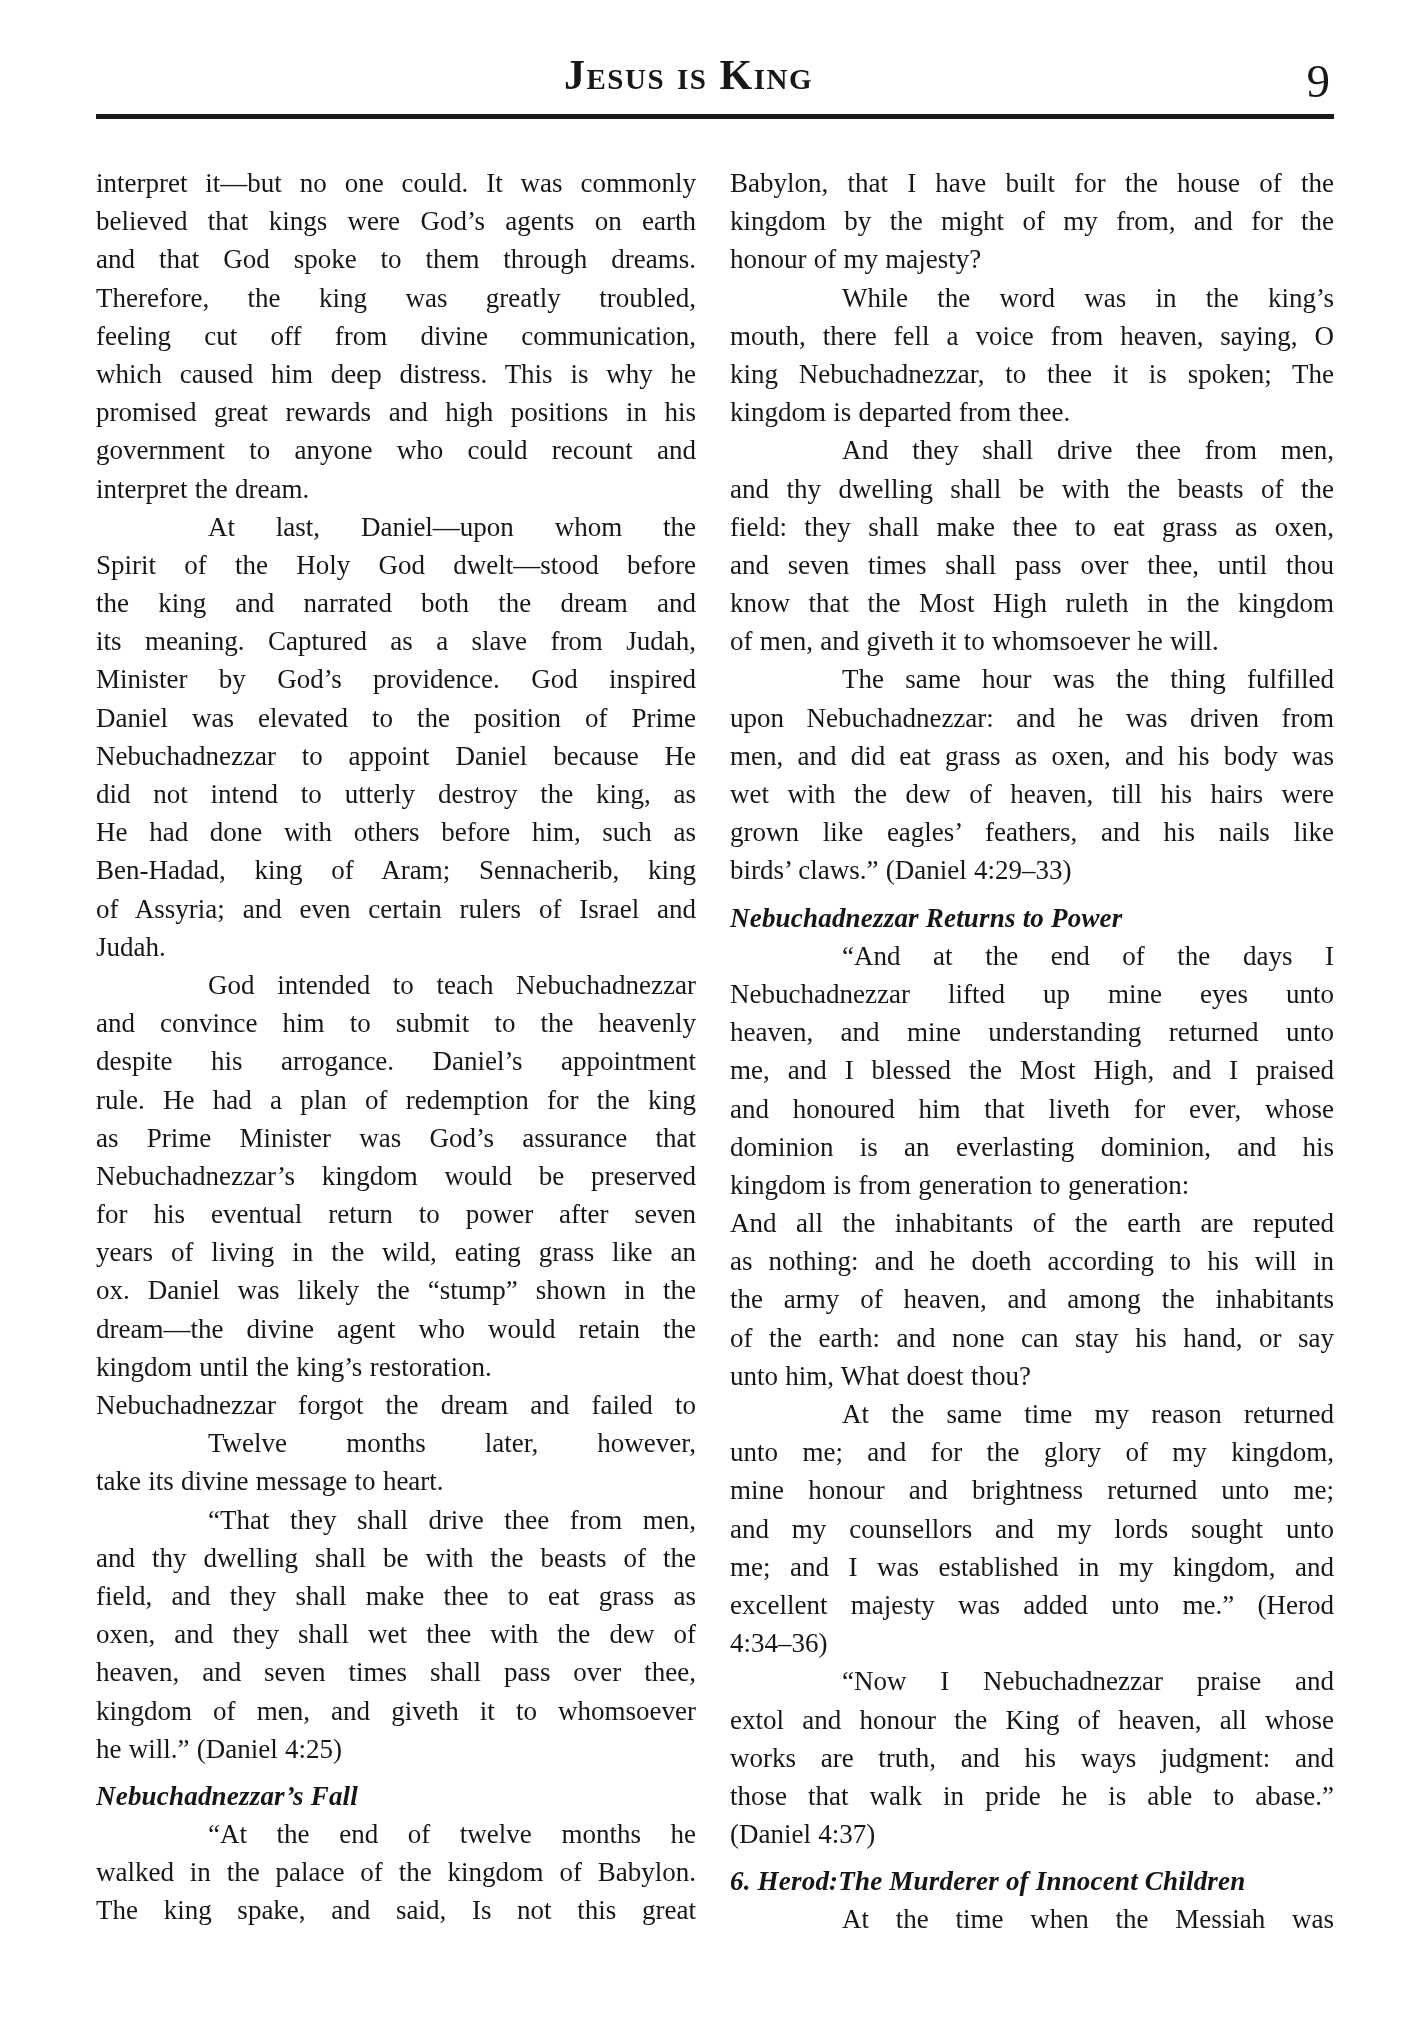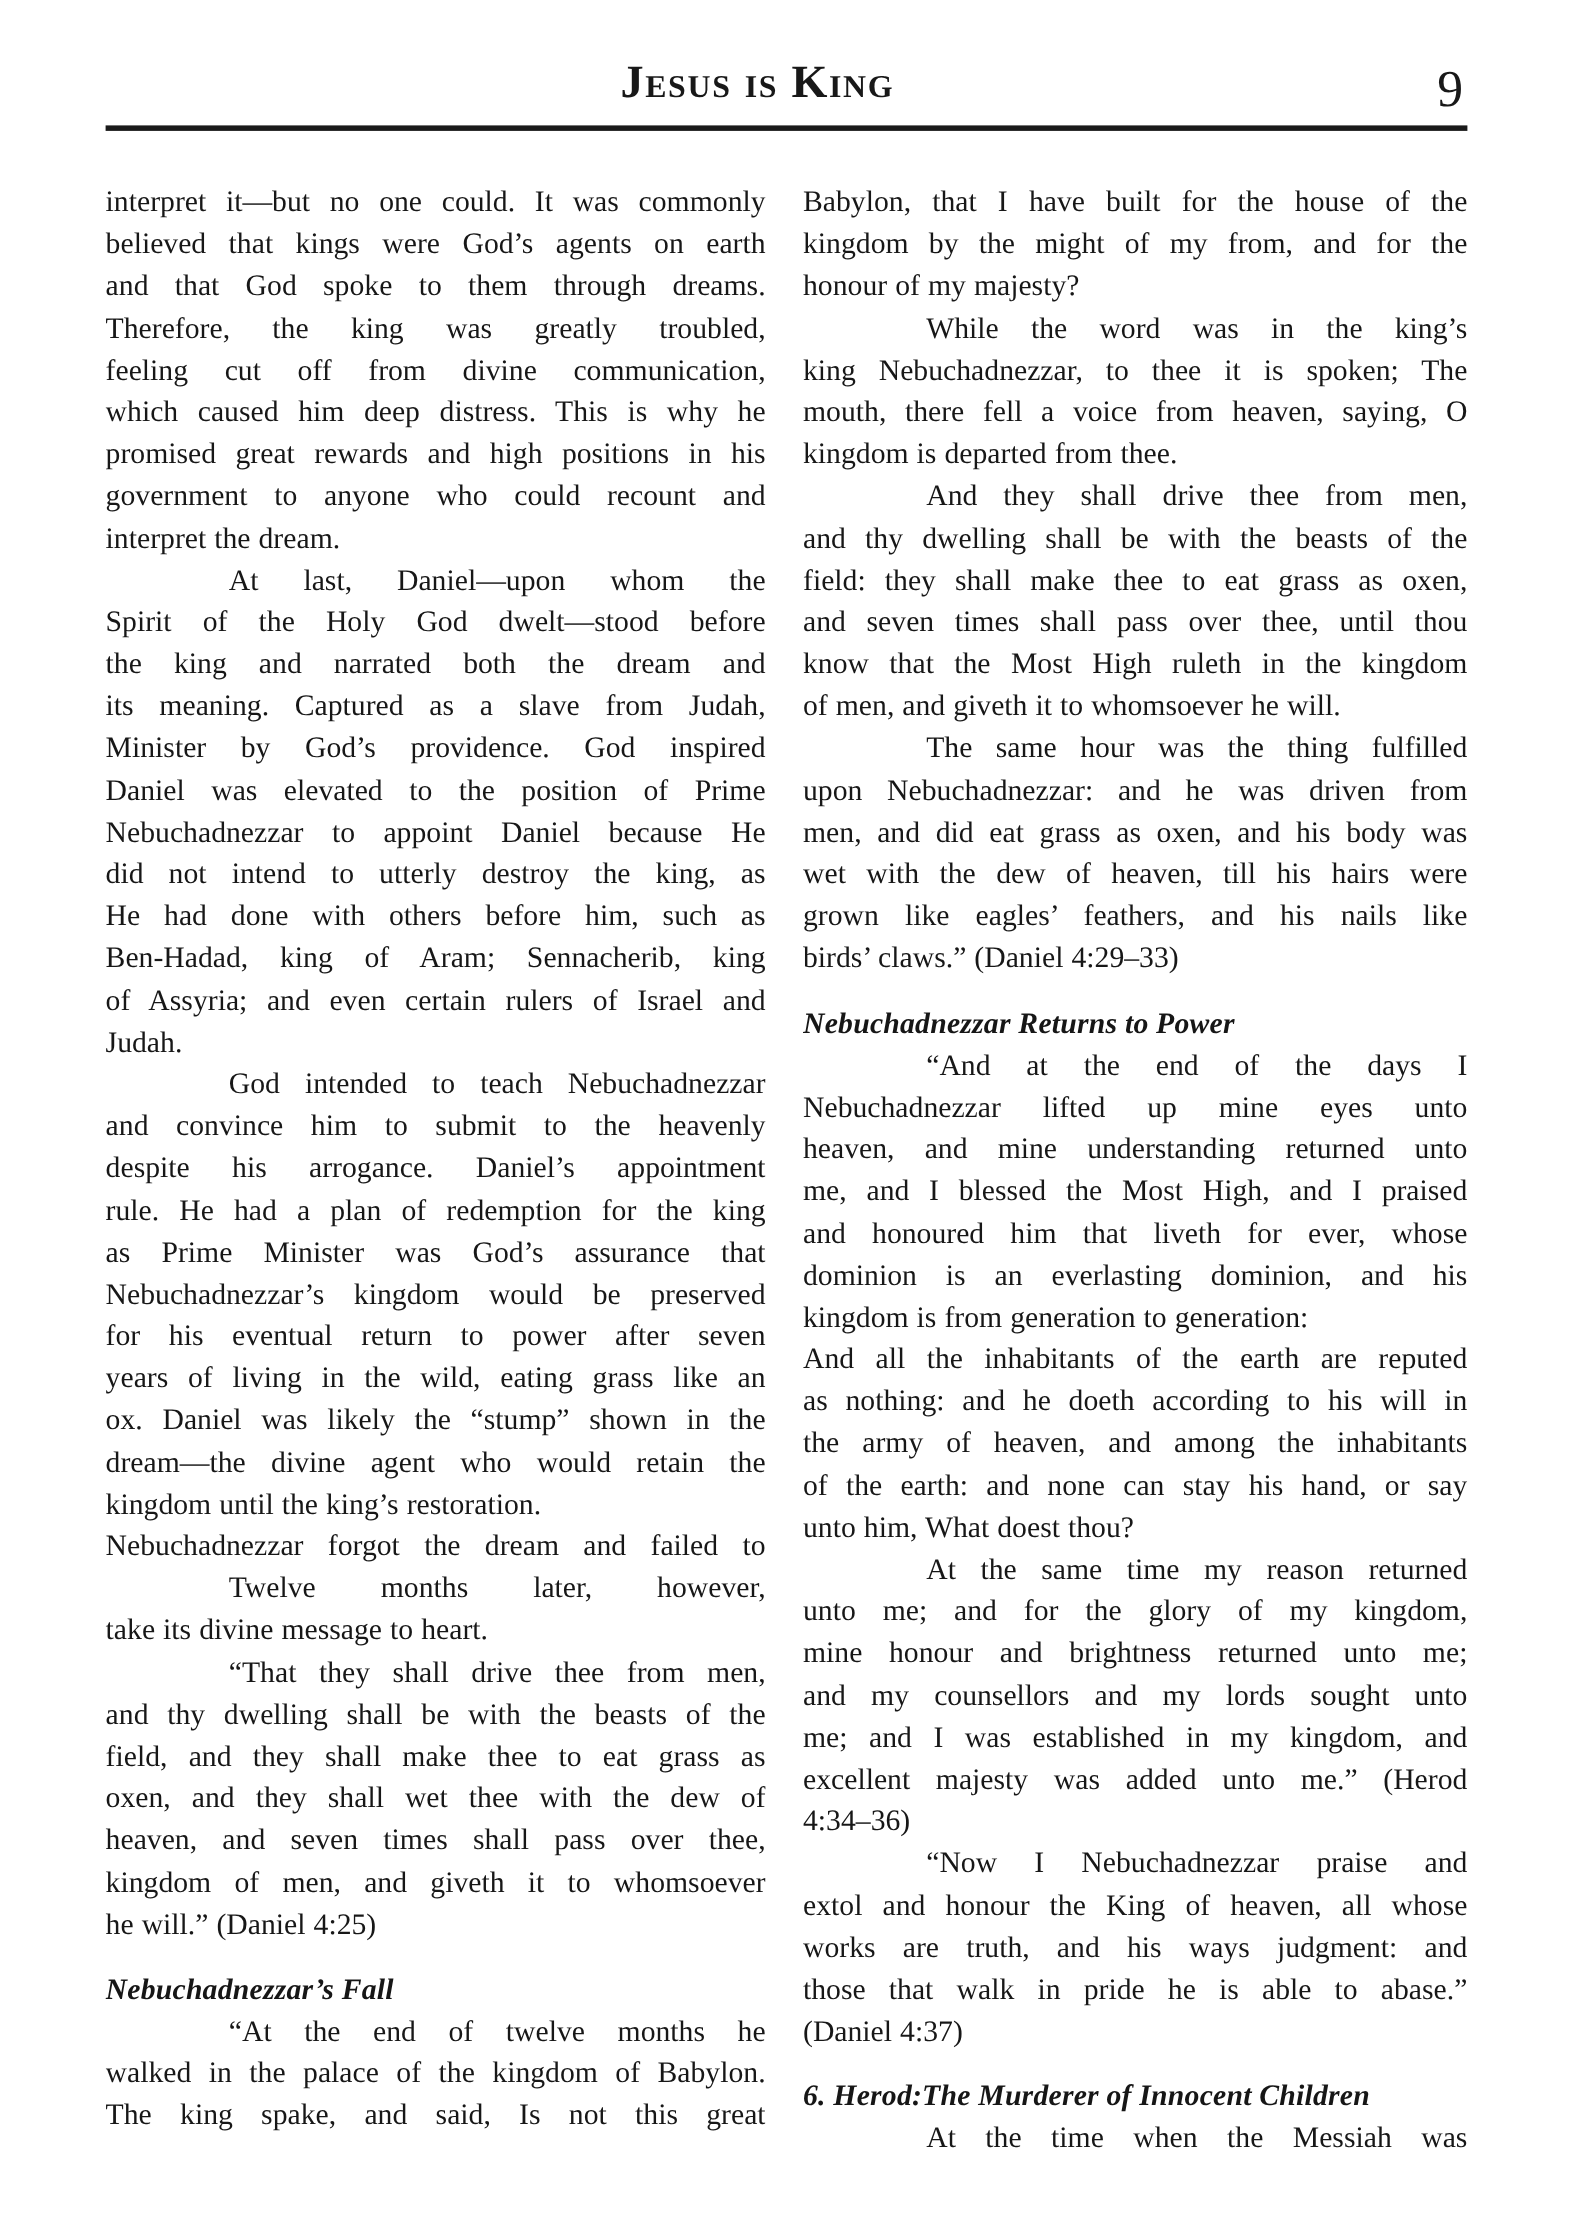--- a/index.html
+++ b/index.html
@@ -43,21 +43,21 @@
   .column.right{left:730px;width:604px;}
   .line{
     height:38.2px;overflow:hidden;
     text-align:justify;
     text-align-last:justify;
     word-spacing:0.02em;
   }
   .line.indent{padding-left:112px;}
   .line.last{text-align-last:left;}
   .col-heading{
-    height:38.2px;margin-top:21px;
+    height:38.2px;margin-top:9px;
     font-weight:bold;font-style:italic;
     text-align:left;
     letter-spacing:0.2px;
     color:#161616;
   }
 </style>
 </head>
 <body>
 
 <div class="page">
@@ -117,22 +117,22 @@
       <div class="line indent">“At the end of twelve months he</div>
       <div class="line">walked in the palace of the kingdom of Babylon.</div>
       <div class="line">The king spake, and said, Is not this great</div>
     </div>
 
   <div class="column right" id="col-right">
       <div class="line">Babylon, that I have built for the house of the</div>
       <div class="line">kingdom by the might of my from, and for the</div>
       <div class="line last">honour of my majesty?</div>
       <div class="line indent">While the word was in the king’s</div>
+      <div class="line">mouth, there fell a voice from heaven, saying, O</div>
       <div class="line">king Nebuchadnezzar, to thee it is spoken; The</div>
-      <div class="line">mouth, there fell a voice from heaven, saying, O</div>
       <div class="line last">kingdom is departed from thee.</div>
       <div class="line indent">And they shall drive thee from men,</div>
       <div class="line">and thy dwelling shall be with the beasts of the</div>
       <div class="line">field: they shall make thee to eat grass as oxen,</div>
       <div class="line">and seven times shall pass over thee, until thou</div>
       <div class="line">know that the Most High ruleth in the kingdom</div>
       <div class="line last">of men, and giveth it to whomsoever he will.</div>
       <div class="line indent">The same hour was the thing fulfilled</div>
       <div class="line">upon Nebuchadnezzar: and he was driven from</div>
       <div class="line">men, and did eat grass as oxen, and his body was</div>

